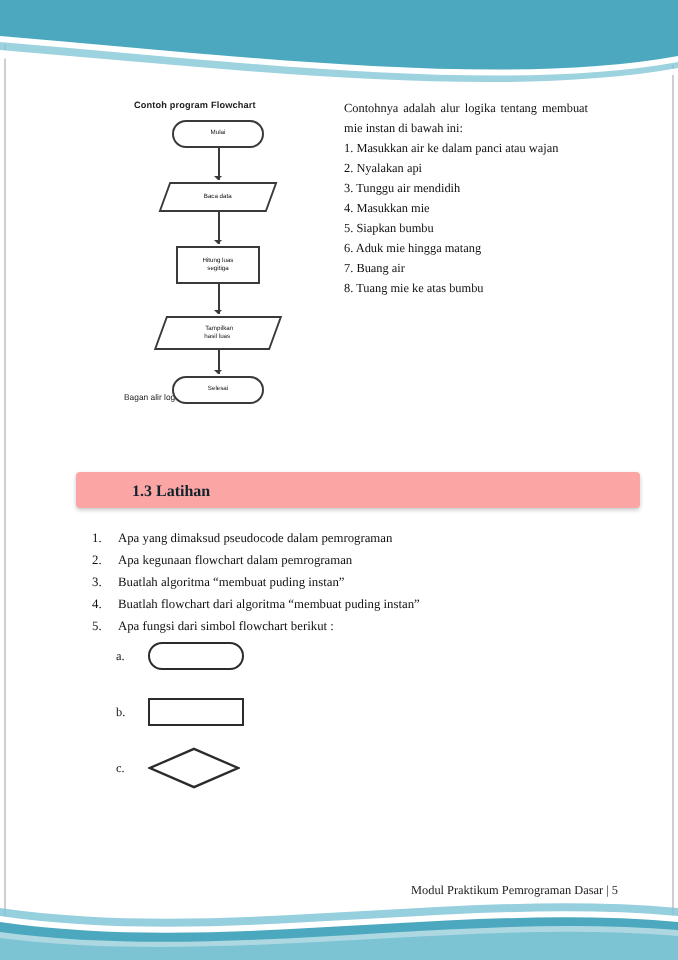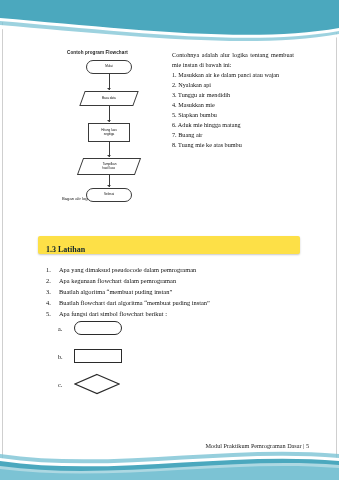--- a/index.html
+++ b/index.html
@@ -135,25 +135,26 @@
     text-align: justify;
   }
   .text-col p { margin: 0; }
   
   .section-bar {
     position: absolute;
     left: 38px;
     top: 190px;
     width: 262px;
     height: 18px;
-    background: #fde047;
+    background: #fca5a5;
     border-radius: 2px;
     box-shadow: 0 1px 2px rgba(0,0,0,0.22);
     display: flex;
-    align-items: flex-end;
+    align-items: center;
+    padding-left: 20px;
   }
   .section-bar-label {
     font-family: "Liberation Serif", serif;
     font-weight: bold;
     font-size: 8px;
     color: #10242c;
     margin-left: 8px;
   }
   
   .exercise-list {

